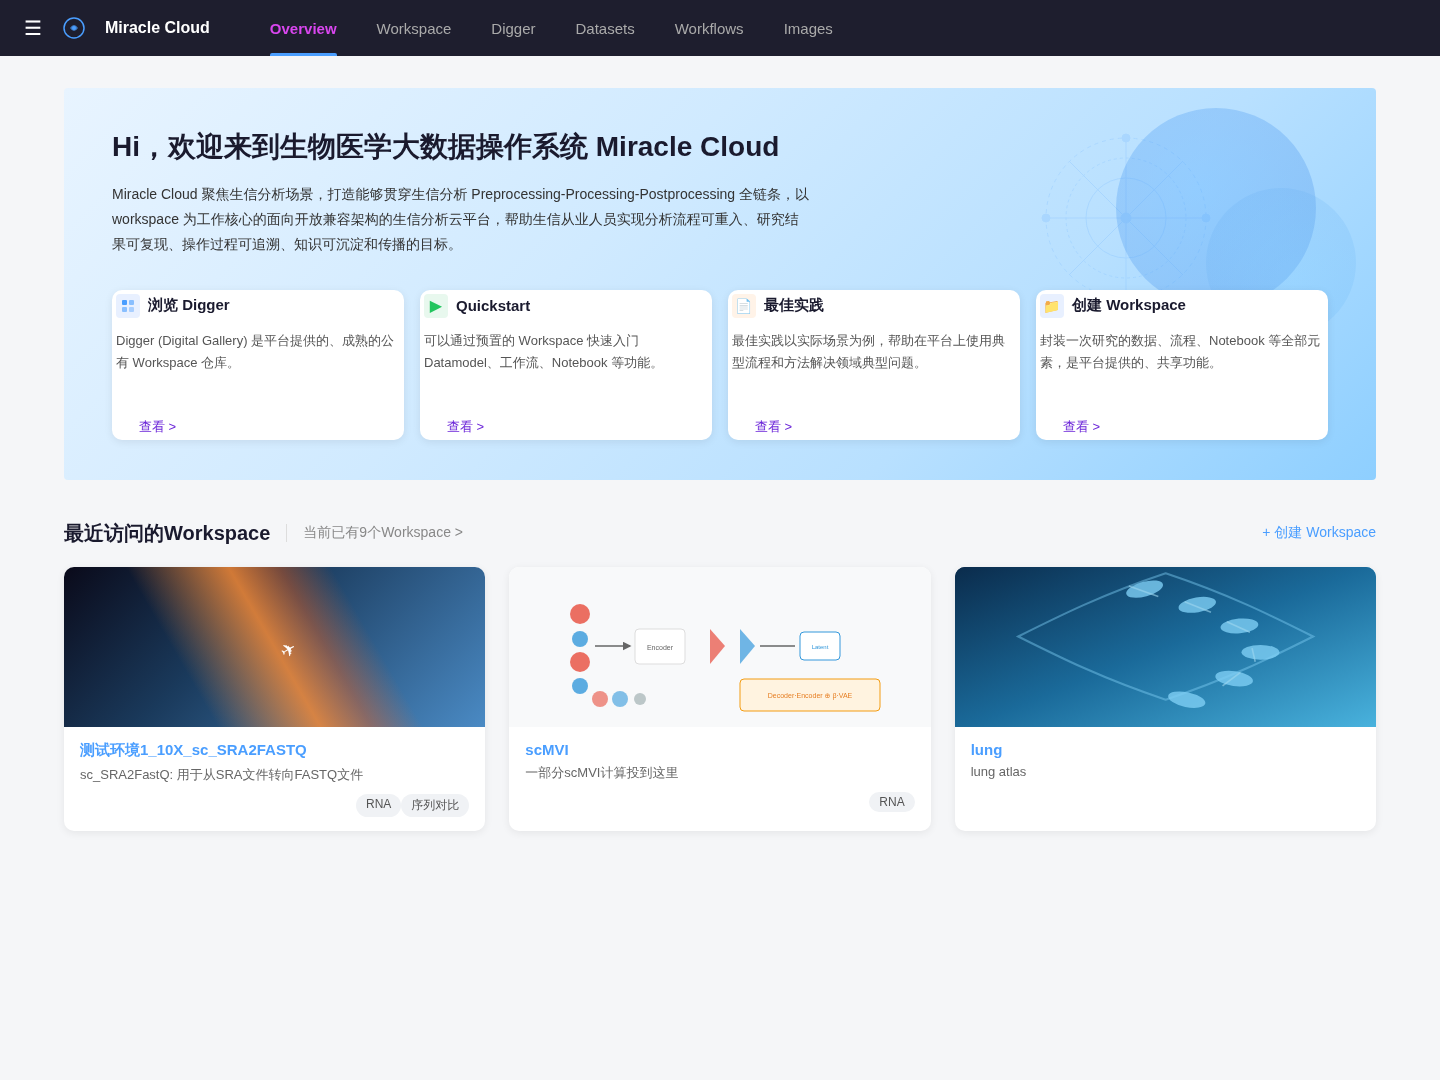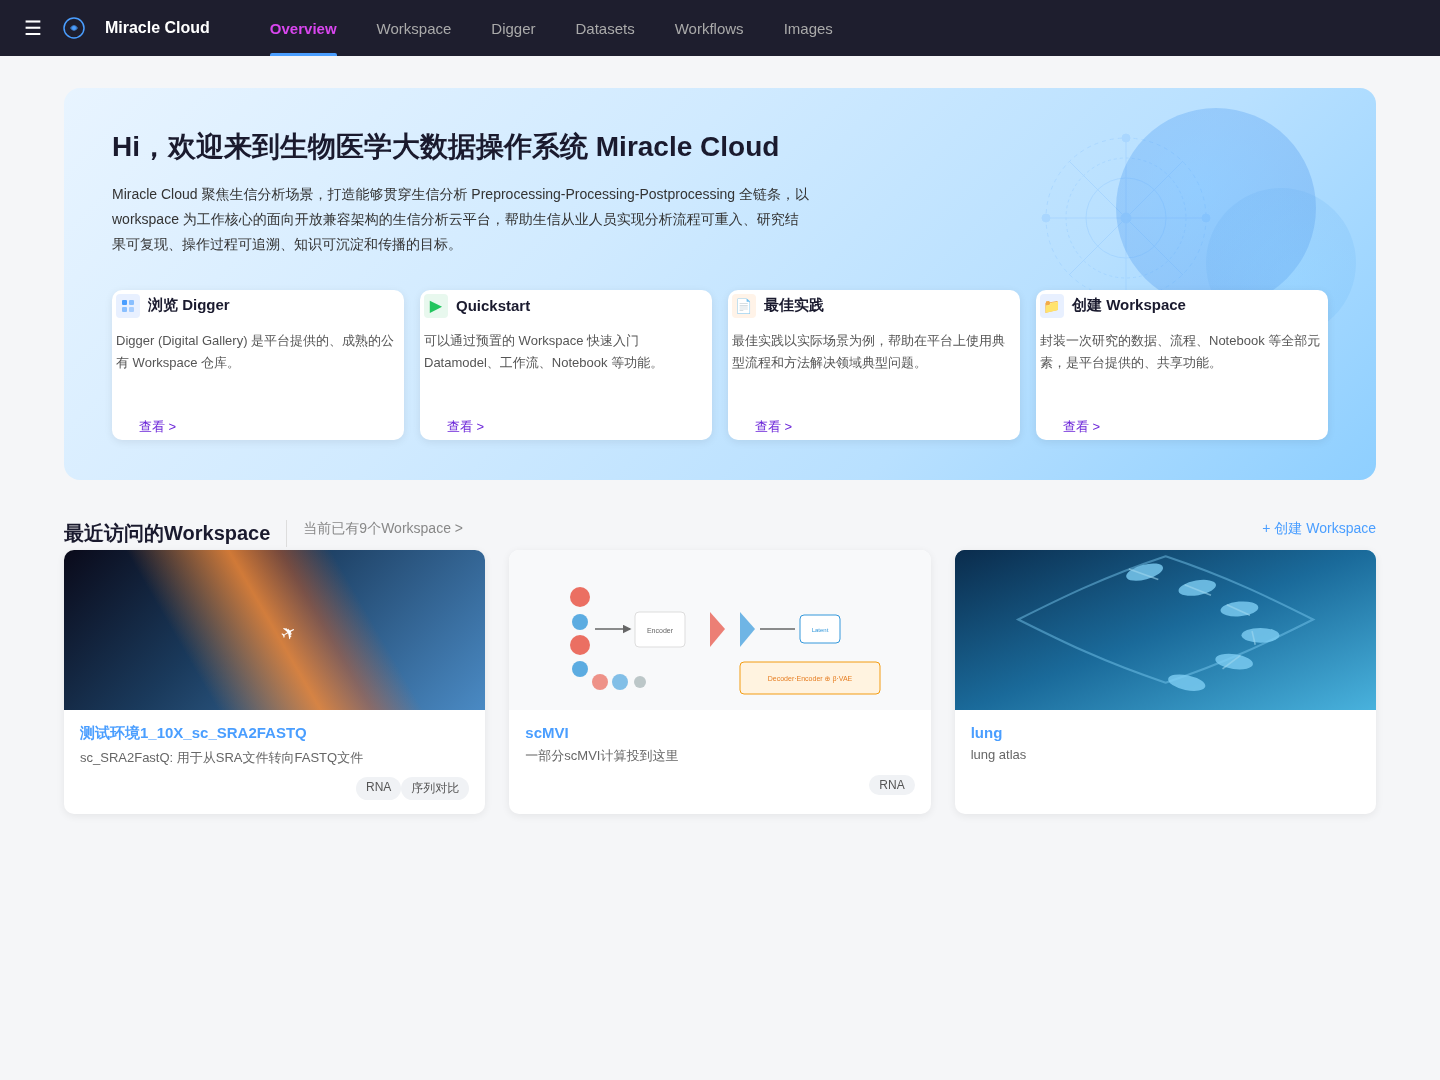--- a/index.html
+++ b/index.html
@@ -65,21 +65,21 @@
       background: #4a9eff;
       border-radius: 2px 2px 0 0;
     }
 
     
     .main { padding: 32px 64px; max-width: 1440px; }
 
     
     .hero-banner {
       background: linear-gradient(135deg, #e8f4ff 0%, #d0eaff 40%, #b8e0ff 70%, #8ecfff 100%);
-      border-radius: 16px;
+      border-radius: 4px;
       padding: 40px 48px;
       position: relative;
       overflow: hidden;
       margin-bottom: 40px;
     }
     
     .deco-circle1 {
       position: absolute;
       right: 60px;
       top: 20px;
@@ -176,21 +176,22 @@
       cursor: pointer;
       display: flex;
       align-items: center;
       gap: 4px;
       margin-left: 23px;
     }
 
     
     .section-header {
       display: flex;
-      margin-bottom: 3px;
+      align-items: center;
+      margin-bottom: 20px;
     }
     .section-title {
       font-size: 20px;
       font-weight: 700;
       color: #1a1a2e;
     }
     .section-subtitle {
       font-size: 14px;
       color: #888;
       margin-left: 16px;

